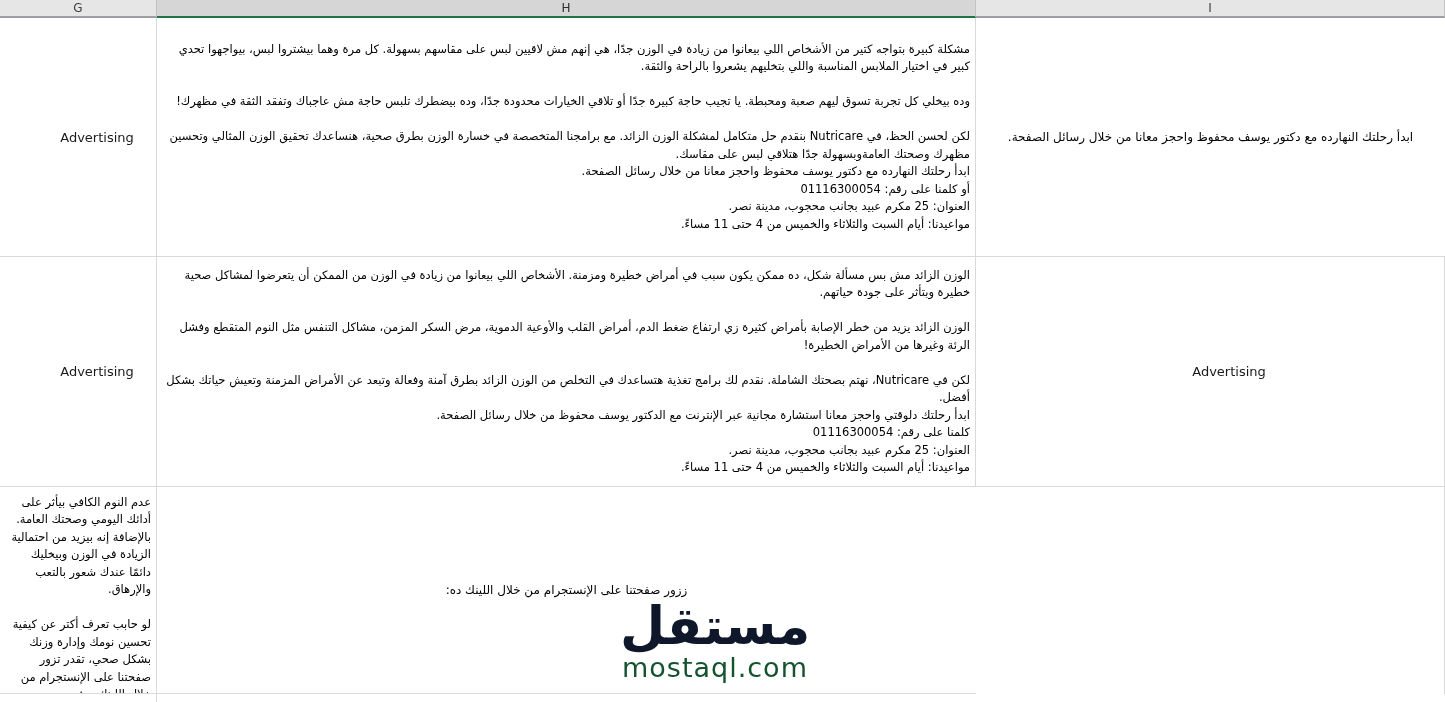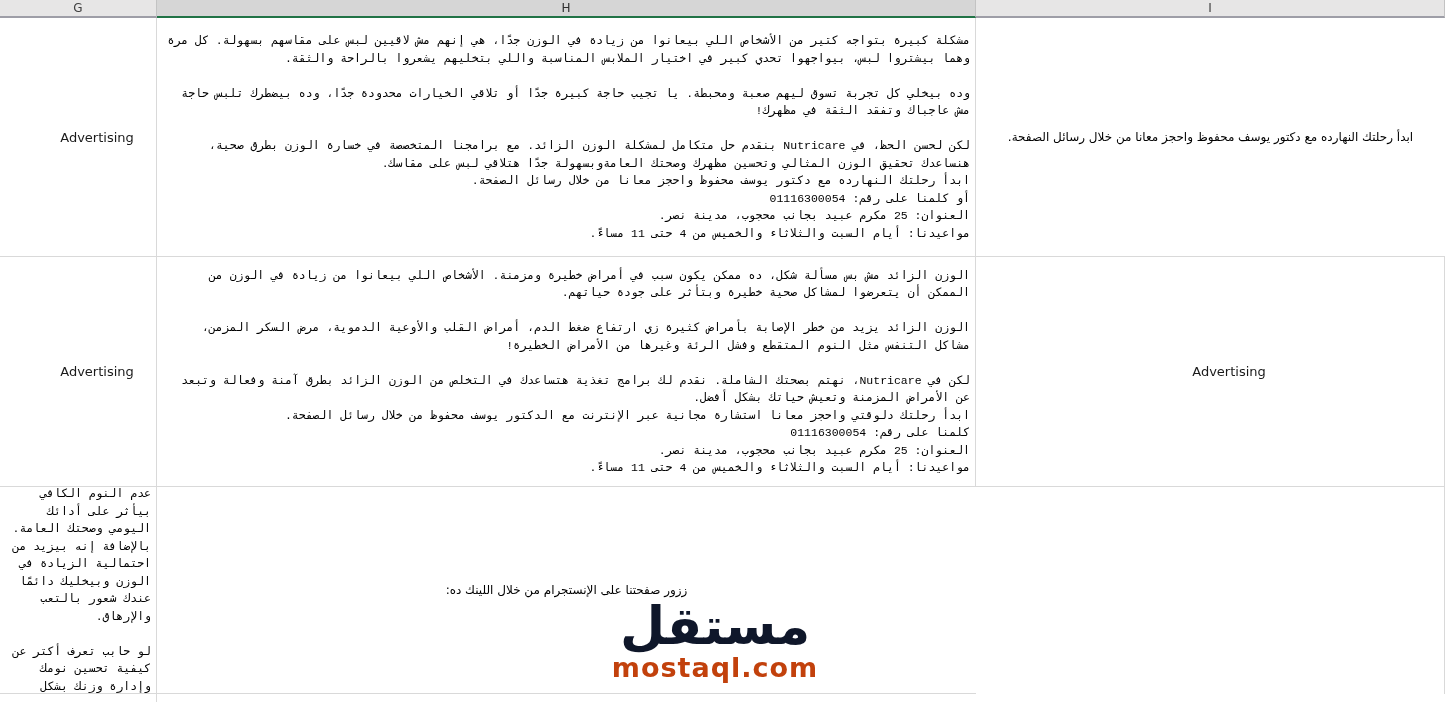--- a/index.html
+++ b/index.html
@@ -26,22 +26,22 @@
     line-height: 1;
   }
   .watermark .wm-ar {
     font-size: 52px;
     font-weight: bold;
     color: #0f172a;
     direction: rtl;
   }
   .watermark .wm-latin {
     font-size: 27px;
-    font-weight: bold;
-    color: #c2410c;
+    font-weight: normal;
+    color: #14532d;
     letter-spacing: 1px;
     margin-top: 2px;
   }
   .grid {
     position: relative;
     z-index: 1;
     display: grid;
     grid-template-columns: 157px 819px 469px;
     grid-template-rows: 18px 239px 230px 207px 8px;
     width: 1445px;
@@ -78,21 +78,20 @@
     font-size: 13px;
     color: #1a1a1a;
     padding-left: 38px;
   }
   .h-cell {
     direction: rtl;
     font-size: 11.5px;
     line-height: 17.5px;
     color: #000;
     padding: 2px 5px 2px 6px;
-    font-family: Liberation Mono, monospace;
   }
   .h-cell .txt {
     width: 100%;
     text-align: right;
     white-space: pre-line;
   }
   .i-cell {
     direction: rtl;
     font-size: 12px;
     line-height: 17px;

